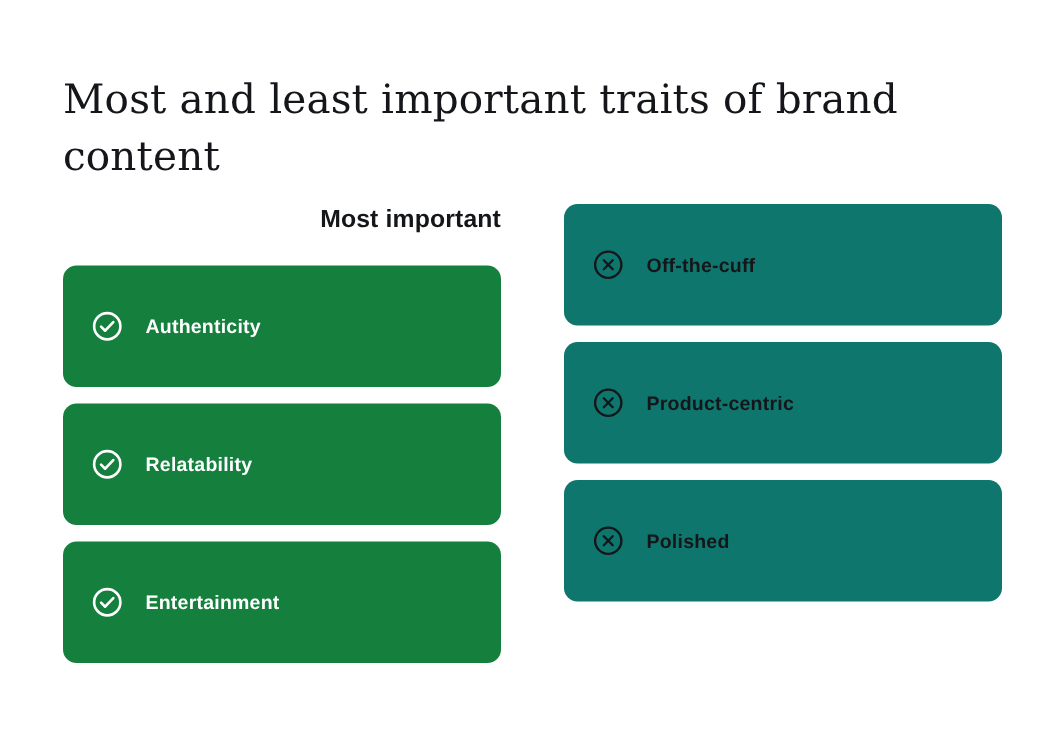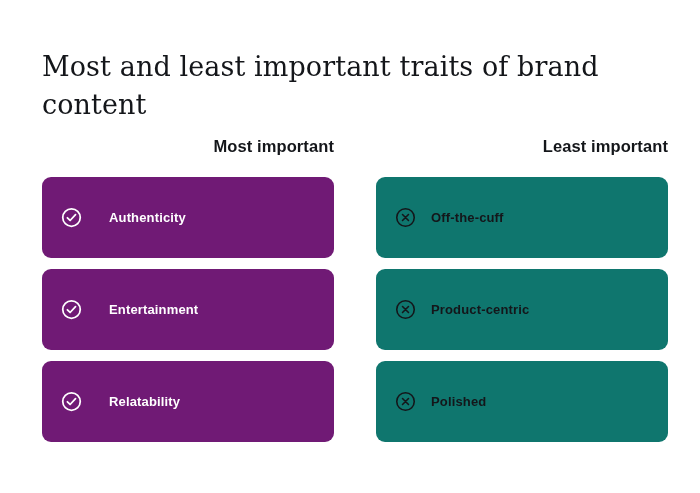--- a/index.html
+++ b/index.html
@@ -68,21 +68,21 @@
     width: 292px;
     height: 81px;
     border-radius: 9px;
     display: flex;
     align-items: center;
     padding-left: 19px;
     margin-bottom: 11px;
   }
   .card:last-child { margin-bottom: 0; }
 
-  .card.blue { background: #701a75; gap: 12px; }
+  .card.blue { background: #15803d; }
   .card.pink { background: #0f766e; }
 
   .card-icon {
     width: 21px;
     height: 21px;
     flex: 0 0 21px;
     margin-right: 15px;
     display: block;
   }
   .card-icon svg { display: block; width: 21px; height: 21px; }
@@ -119,36 +119,35 @@
         <span class="card-label">Authenticity</span>
       </div>
 
       <div class="card blue">
         <span class="card-icon">
           <svg viewBox="0 0 24 24" fill="none" xmlns="http://www.w3.org/2000/svg">
             <circle cx="12" cy="12" r="10" stroke="#ffffff" stroke-width="2"></circle>
             <path d="M7.3 12.3l3.1 3.1 6.2-6.6" stroke="#ffffff" stroke-width="2" stroke-linecap="round" stroke-linejoin="round"></path>
           </svg>
         </span>
-        <span class="card-label">Entertainment</span>
+        <span class="card-label">Relatability</span>
       </div>
 
       <div class="card blue">
         <span class="card-icon">
           <svg viewBox="0 0 24 24" fill="none" xmlns="http://www.w3.org/2000/svg">
             <circle cx="12" cy="12" r="10" stroke="#ffffff" stroke-width="2"></circle>
             <path d="M7.3 12.3l3.1 3.1 6.2-6.6" stroke="#ffffff" stroke-width="2" stroke-linecap="round" stroke-linejoin="round"></path>
           </svg>
         </span>
-        <span class="card-label">Relatability</span>
+        <span class="card-label">Entertainment</span>
       </div>
     </div>
 
     <div class="column right">
-      <div class="column-header">Least important</div>
 
       <div class="card pink">
         <span class="card-icon">
           <svg viewBox="0 0 24 24" fill="none" xmlns="http://www.w3.org/2000/svg">
             <circle cx="12" cy="12" r="10" stroke="#14161a" stroke-width="1.8"></circle>
             <path d="M8.6 8.6l6.8 6.8M15.4 8.6l-6.8 6.8" stroke="#14161a" stroke-width="1.8" stroke-linecap="round"></path>
           </svg>
         </span>
         <span class="card-label">Off-the-cuff</span>
       </div>

